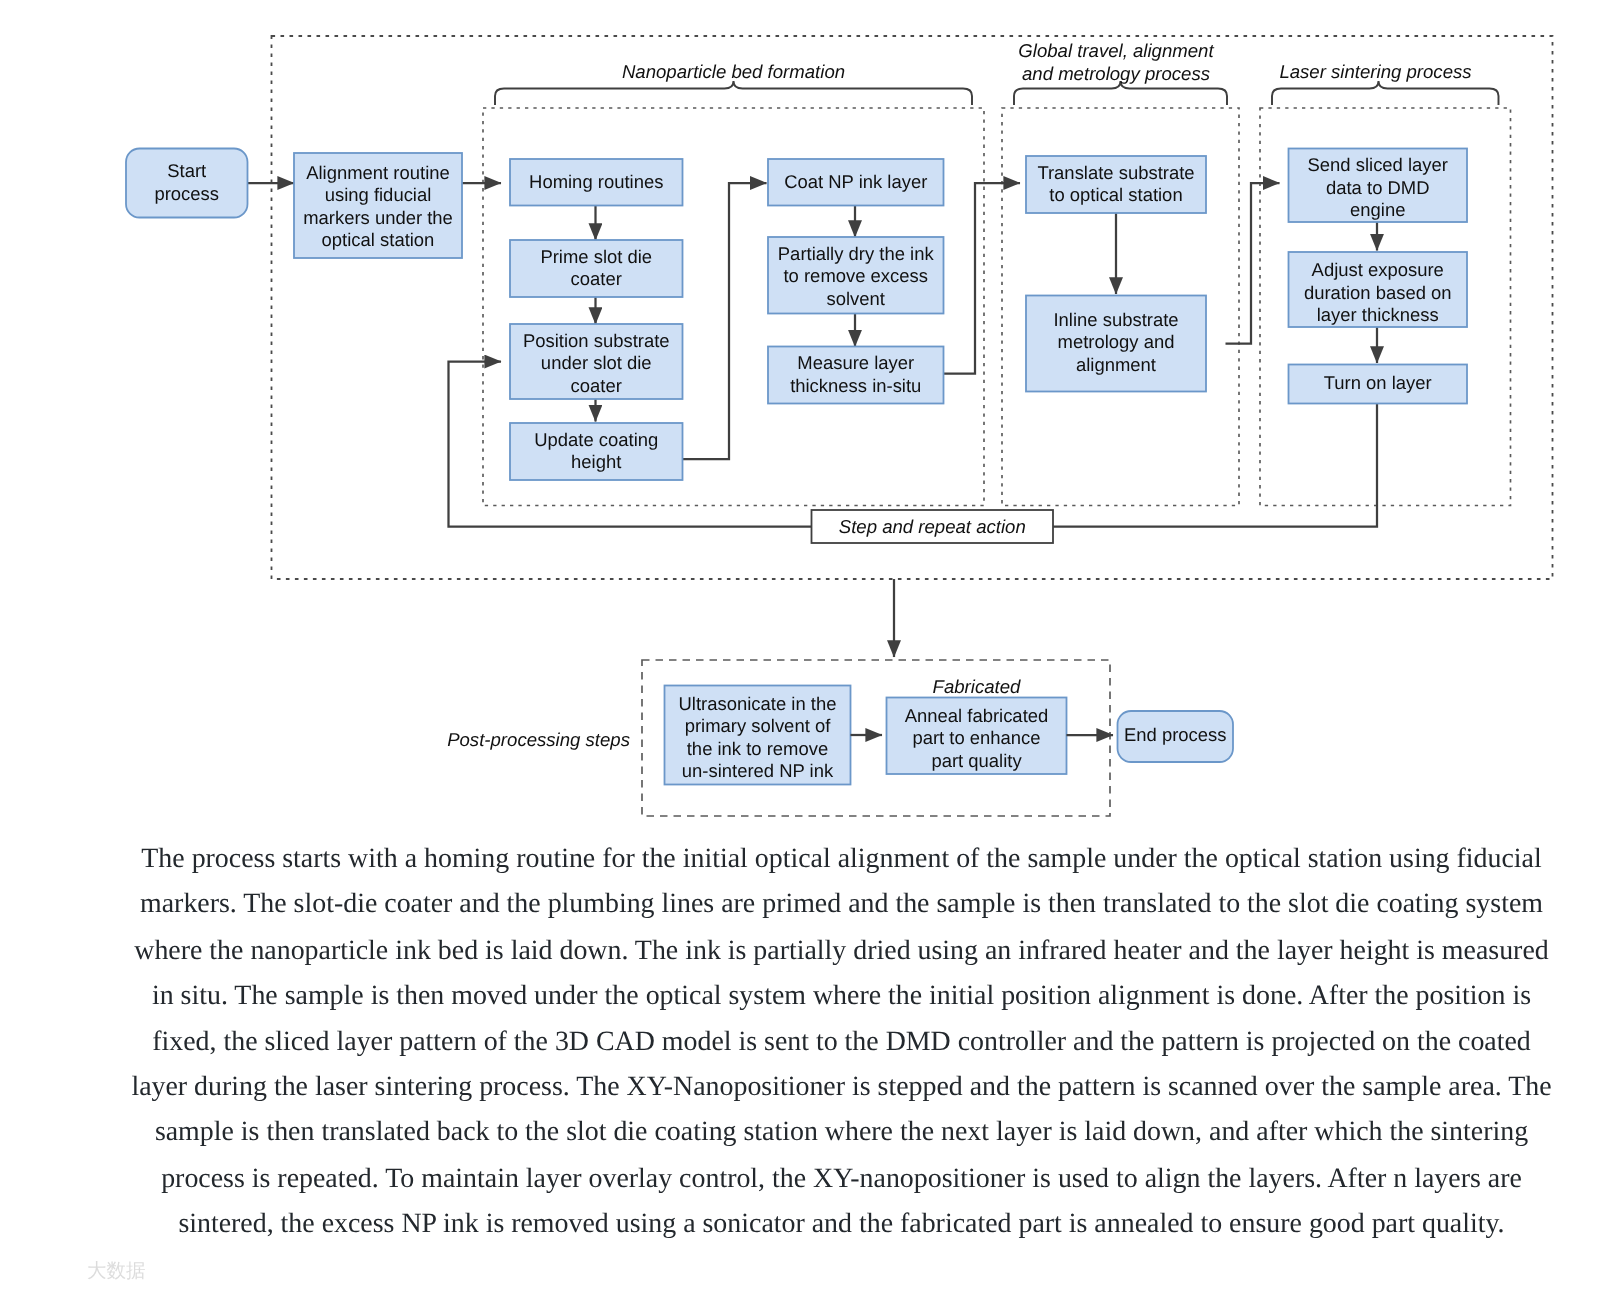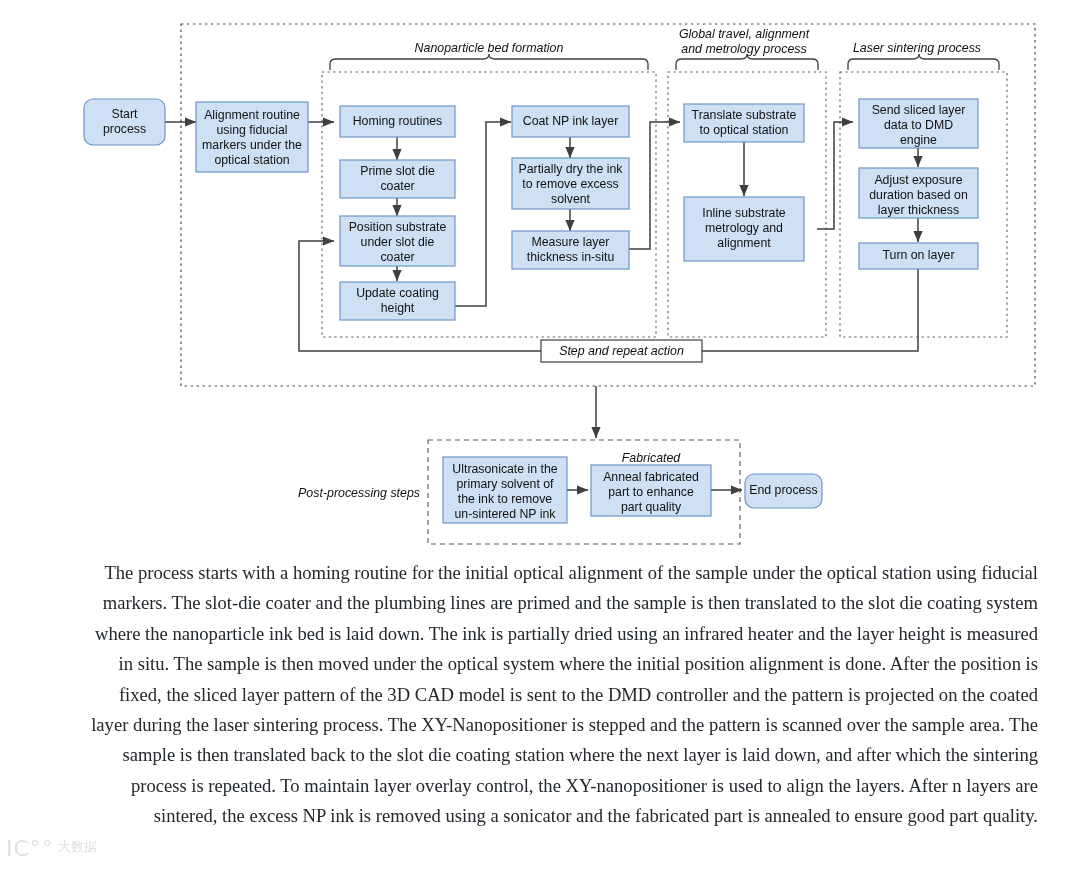--- a/index.html
+++ b/index.html
@@ -97,21 +97,21 @@
   }
   #caption {
     position: absolute;
     left: 84px;
     top: 558px;
     width: 954px;
     font-family: "Liberation Serif", serif;
     font-size: 18.6px;
     line-height: 30.4px;
     color: #23282d;
-    text-align: right;
+    text-align: center;
   }
   #watermark {
     position: absolute;
     left: 6px;
     top: 836px;
     width: 170px;
     height: 34px;
     opacity: 0.30;
     pointer-events: none;
   }
@@ -318,16 +318,15 @@
   <g>
     <rect class="node-rect rounded" x="745" y="474" width="77" height="34"></rect>
     <text class="node-text" x="783.5" y="491">End process</text>
   </g>
 </svg>
 </div>
 
 <div id="caption">The process starts with a homing routine for the initial optical alignment of the sample under the optical station using fiducial markers. The slot-die coater and the plumbing lines are primed and the sample is then translated to the slot die coating system where the nanoparticle ink bed is laid down. The ink is partially dried using an infrared heater and the layer height is measured in situ. The sample is then moved under the optical system where the initial position alignment is done. After the position is fixed, the sliced layer pattern of the 3D CAD model is sent to the DMD controller and the pattern is projected on the coated layer during the laser sintering process. The XY-Nanopositioner is stepped and the pattern is scanned over the sample area. The sample is then translated back to the slot die coating station where the next layer is laid down, and after which the sintering process is repeated. To maintain layer overlay control, the XY-nanopositioner is used to align the layers. After n layers are sintered, the excess NP ink is removed using a sonicator and the fabricated part is annealed to ensure good part quality.</div>
 
 <div id="watermark">
-  <div class="wm-mark">IC°°</div>
   <div class="wm-cn">大数据</div>
   <div class="wm-sub">数业导景</div>
 </div>
 
 </body></html>

